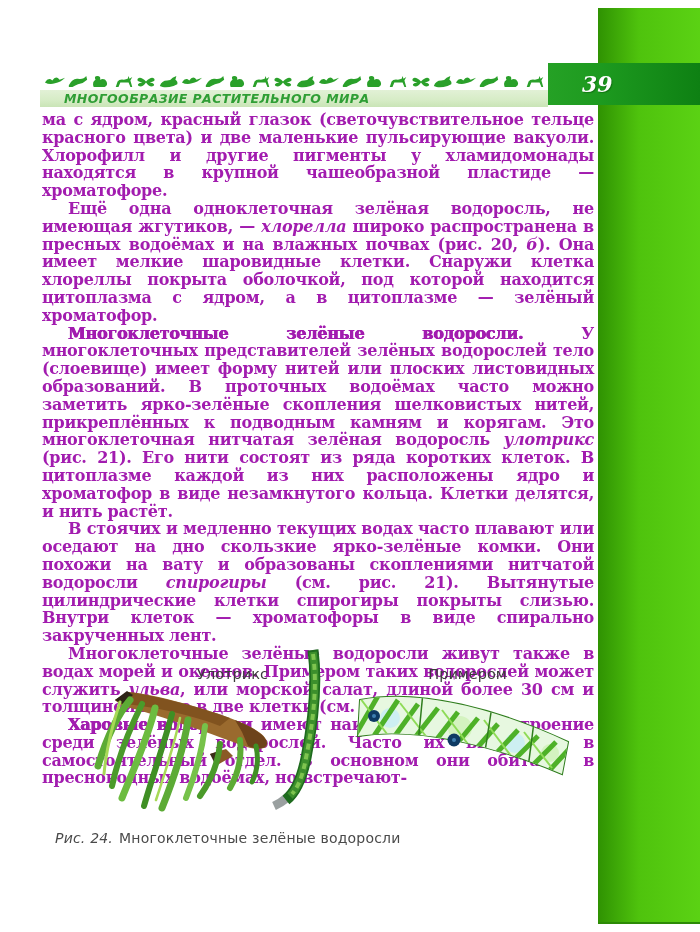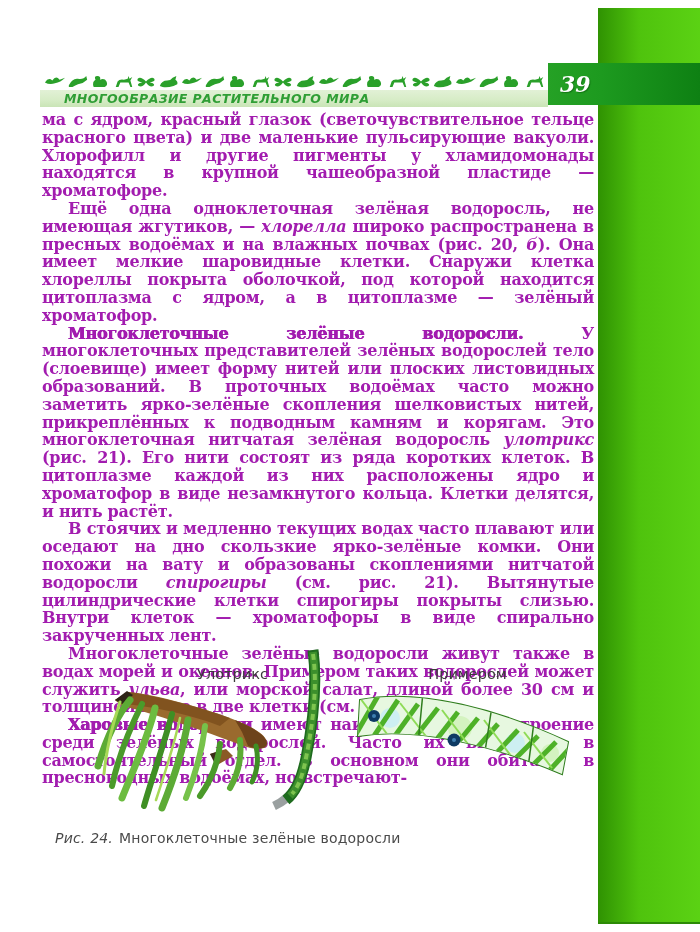--- a/index.html
+++ b/index.html
@@ -9,21 +9,21 @@
   
   .green-bar{position:absolute;left:598px;top:8px;width:102px;height:914px;
     background:linear-gradient(to right,#2f9202 0%,#4fc30d 40%,#5bd214 100%);
     border-bottom:2px solid #2c8a06;}
 
   
   .page-badge{position:absolute;left:548px;top:63px;width:152px;height:42px;
     background:linear-gradient(to right,#25a125 0%,#1d9a1f 35%,#0e8013 100%);
     display:flex;align-items:center;z-index:3;}
   .page-badge .num{font-family:"DejaVu Serif",serif;font-style:italic;font-weight:bold;
-    color:#ffffff;font-size:22px;padding-left:12px;text-shadow:1px 1px 1px rgba(0,60,0,.4);}
+    color:#ffffff;font-size:22px;padding-left:34px;text-shadow:1px 1px 1px rgba(0,60,0,.4);}
 
   
   .frieze{position:absolute;left:44px;top:71px;width:502px;height:18px;
     display:flex;justify-content:space-between;align-items:flex-end;color:#2aa02a;z-index:2;}
   .frieze .animal{display:inline-block;width:22px;height:15px;line-height:0;}
 
   
   .header-band{position:absolute;left:40px;top:90px;width:508px;height:17px;
     background:linear-gradient(to bottom,#e2f1d6 0%,#d6ecc6 60%,#c9e4b6 100%);
     display:flex;align-items:center;z-index:2;}

